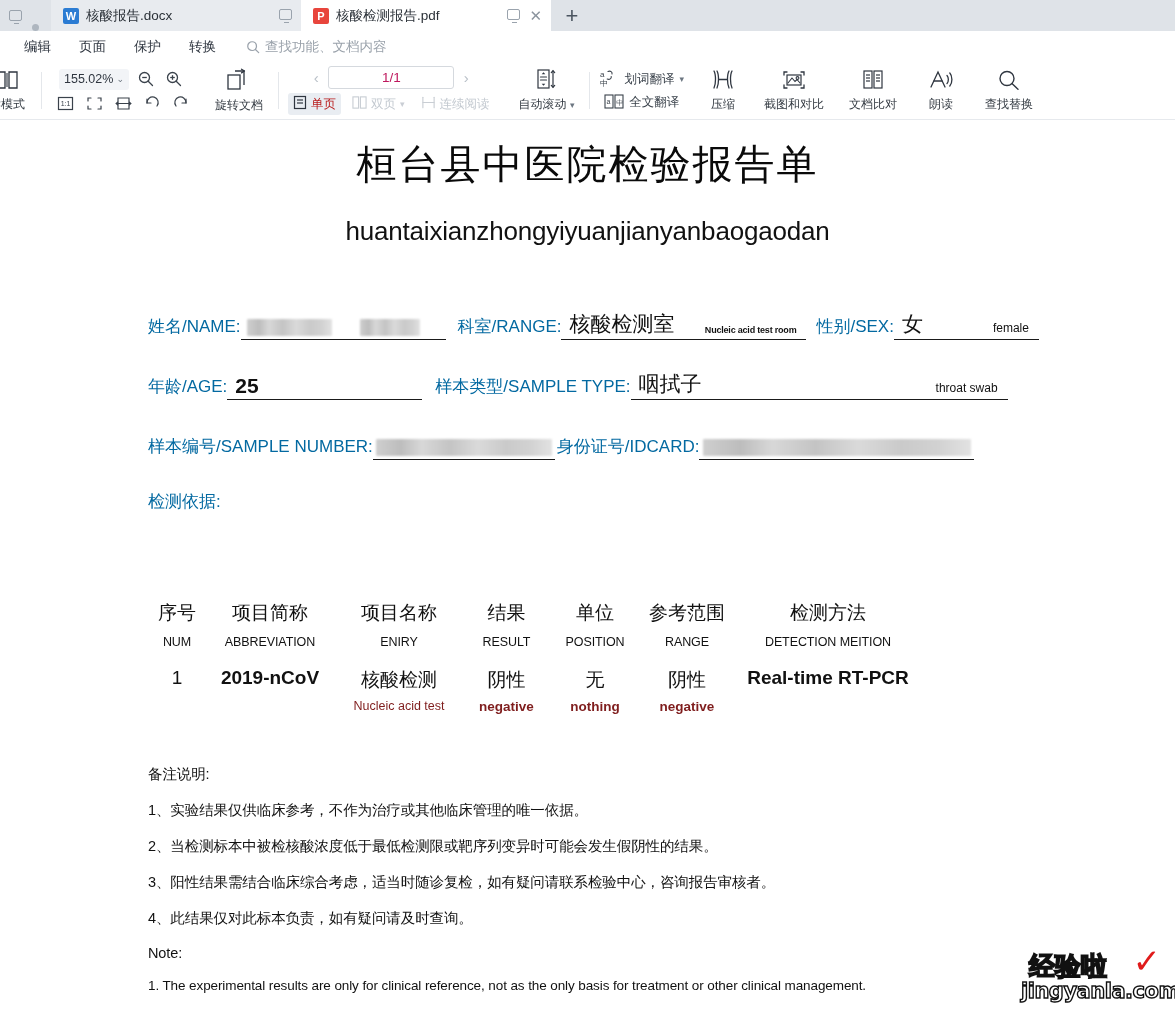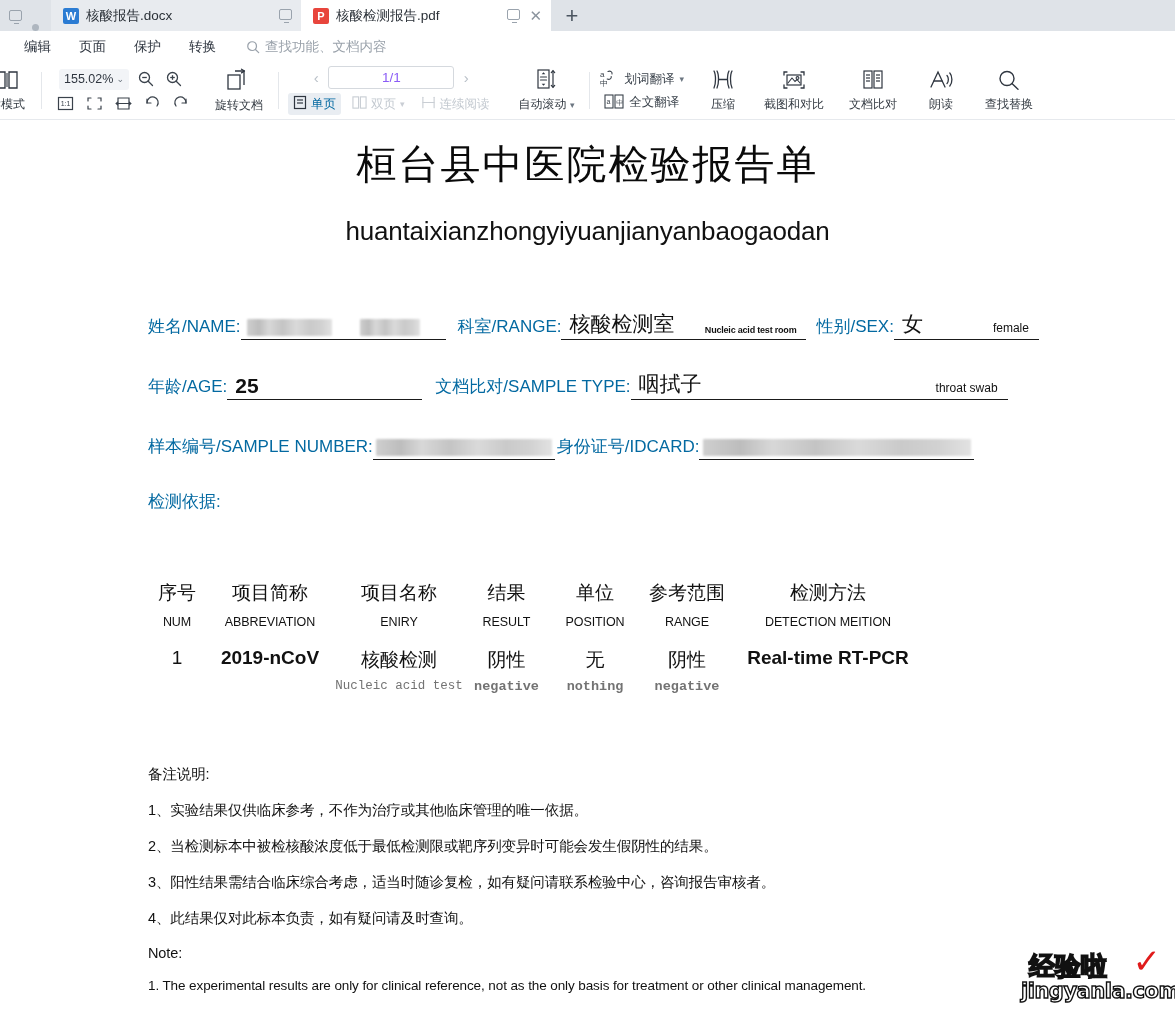--- a/index.html
+++ b/index.html
@@ -86,25 +86,25 @@
     font-size:12.5px; color:#2f3640; padding:0 5px;
   }
   .chev { font-size:9px; color:#6c7681; }
   .icon-btn { width:22px;height:22px; display:flex;align-items:center;justify-content:center; color:#3a424b;}
   .icon-sm { width:20px;height:20px; display:flex;align-items:center;justify-content:center; color:#3a424b;}
 
   .pagecol { display:flex; flex-direction:column; justify-content:center; gap:4px; padding:0 6px;}
   .pagerow1 { display:flex; align-items:center; gap:5px; }
   .page-input {
     width:126px; height:23px; border:1px solid #d5d9de; border-radius:3px;
-    text-align:center; font-size:13.5px; color:#8b5cf6; line-height:21px;
+    text-align:center; font-size:13.5px; color:#be185d; line-height:21px;
   }
   .arrow { color:#b9c0c8; font-size:15px; width:14px; text-align:center;}
   .pagerow2 { display:flex; align-items:center; gap:6px; }
-  .pmode { display:flex; align-items:center; gap:4px; font-size:12.5px; color:#0369a1; padding:2px 5px; border-radius:3px;}
+  .pmode { display:flex; align-items:center; gap:4px; font-size:12.5px; color:#b91c1c; padding:2px 5px; border-radius:3px;}
   .pmode.active { background:#e9edf2; }
   .pmode.disabled { color:#c3c9d0; }
   .pmode.disabled svg { color:#c9ced4; }
 
   .tb-big.wtxt { min-width:62px; }
   .trans-col { display:flex; flex-direction:column; justify-content:center; gap:3px; padding:0 6px;}
   .trans-row { display:flex; align-items:center; gap:5px; font-size:12.5px; color:#333a42;}
 
   
   .page {
@@ -127,28 +127,28 @@
   .lbl-s { font-size:17px; color:#0369a1; white-space:nowrap; padding-bottom:2px;}
   .uline { border-bottom:1.5px solid #1a1a1a; flex:none; position:relative; display:flex; align-items:flex-end;}
   .val-cn { font-size:21px; color:#111; padding:0 0 1px 8px; white-space:nowrap;}
   .val-num { font-size:21px; color:#111; padding:0 0 1px 8px; font-weight:600;}
   .val-en { font-size:12px; color:#111; padding-bottom:4px; margin-left:auto; padding-right:10px; white-space:nowrap;}
   .val-en.tiny { font-size:9px; font-weight:700; letter-spacing:-0.2px;}
   .redact { height:17px; margin-bottom:3px; border-radius:1px;
      background:linear-gradient(90deg,#cfcfcf 0%,#bdbdbd 14%,#d8d8d8 26%,#c4c4c4 42%,#dadada 58%,#cacaca 74%,#d2d2d2 88%,#e2e2e2 100%);
      filter: blur(1.1px);}
 
-  .tbl { position:absolute; left:148px; top:460px; width:880px; }
+  .tbl { position:absolute; left:148px; top:480px; width:880px; }
   .tbl-row { display:flex; }
   .tc { text-align:center; }
   .th-cn { font-size:19px; color:#111; }
   .th-en { font-size:12.5px; color:#111; margin-top:9px; letter-spacing:-0.1px;}
   .td-cn { font-size:19px; color:#111; margin-top:18px;}
   .td-cn.bold { font-weight:600; }
-  .td-en { font-size:12.5px; color:#737373; margin-top:6px;font-family:Liberation Mono, monospace; }
+  .td-en { font-size:12.5px; color:#7f1d1d; margin-top:6px; }
   .td-en.b { font-weight:600; font-size:13.5px; }
 
   .notes { position:absolute; left:148px; top:645px; width:880px; }
   .note-line { font-size:14.5px; color:#111; margin-bottom:17px; letter-spacing:-0.1px; white-space:nowrap;}
   .note-line.en { font-size:13.5px; }
   .note-cut { overflow:hidden; height:9px; }
 
   
   .watermark { position:absolute; right:8px; bottom:6px; width:150px; height:62px; }
   .wm-cn {
@@ -476,21 +476,21 @@
           <span class="val-cn">女</span>
           <span class="val-en">female</span>
         </div>
       </div>
 
       <div class="frow" style="margin-bottom:32px">
         <div class="lbl-s">年龄/AGE:</div>
         <div class="uline" style="width:195px">
           <span class="val-num">25</span>
         </div>
-        <div class="lbl-s" style="margin-left:13px">文档比对/SAMPLE TYPE:</div>
+        <div class="lbl-s" style="margin-left:13px">样本类型/SAMPLE TYPE:</div>
         <div class="uline" style="width:377px">
           <span class="val-cn">咽拭子</span>
           <span class="val-en">throat swab</span>
         </div>
       </div>
 
       <div class="frow" style="margin-bottom:30px">
         <div class="lbl-s">样本编号/SAMPLE NUMBER:</div>
         <div class="uline" style="width:182px;height:28px">
           <div class="redact" style="width:176px;margin-left:3px"></div>

